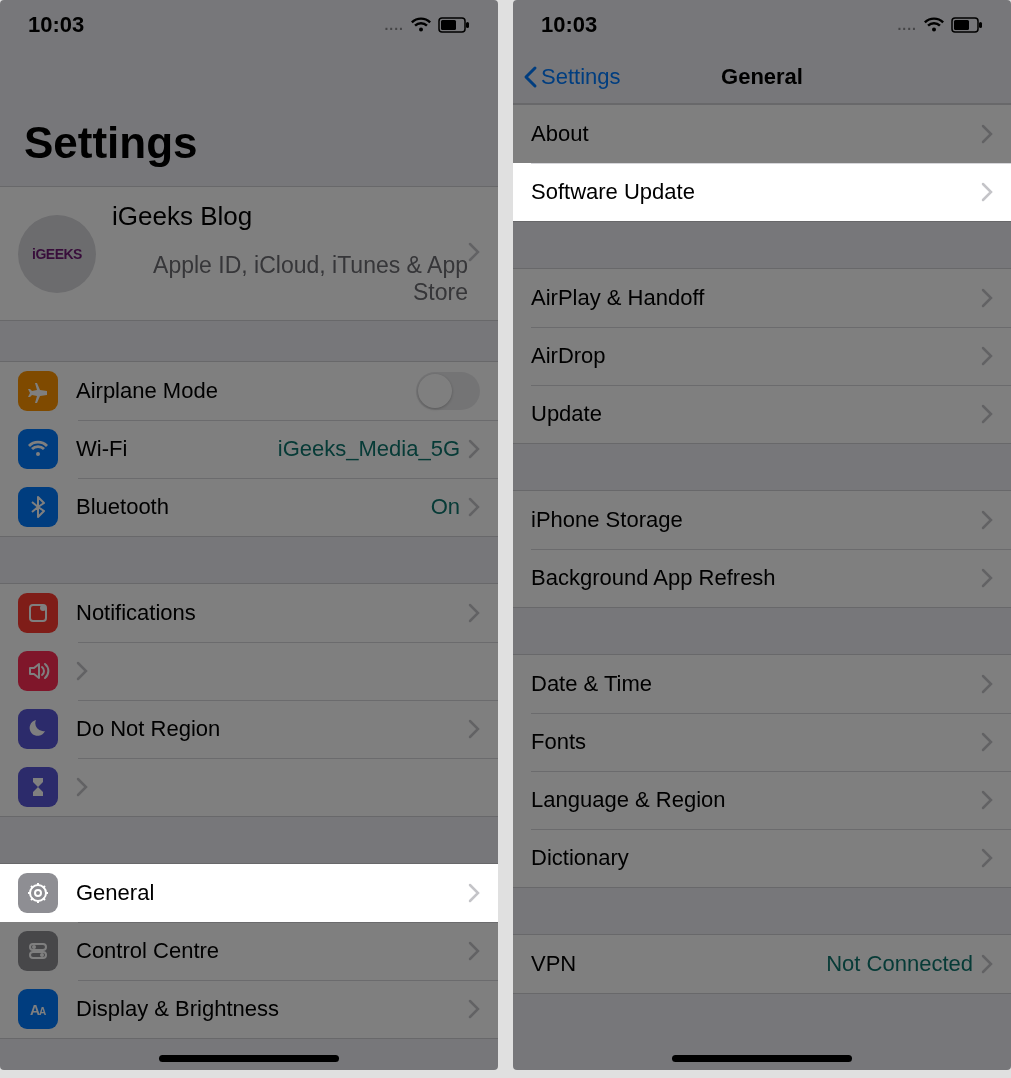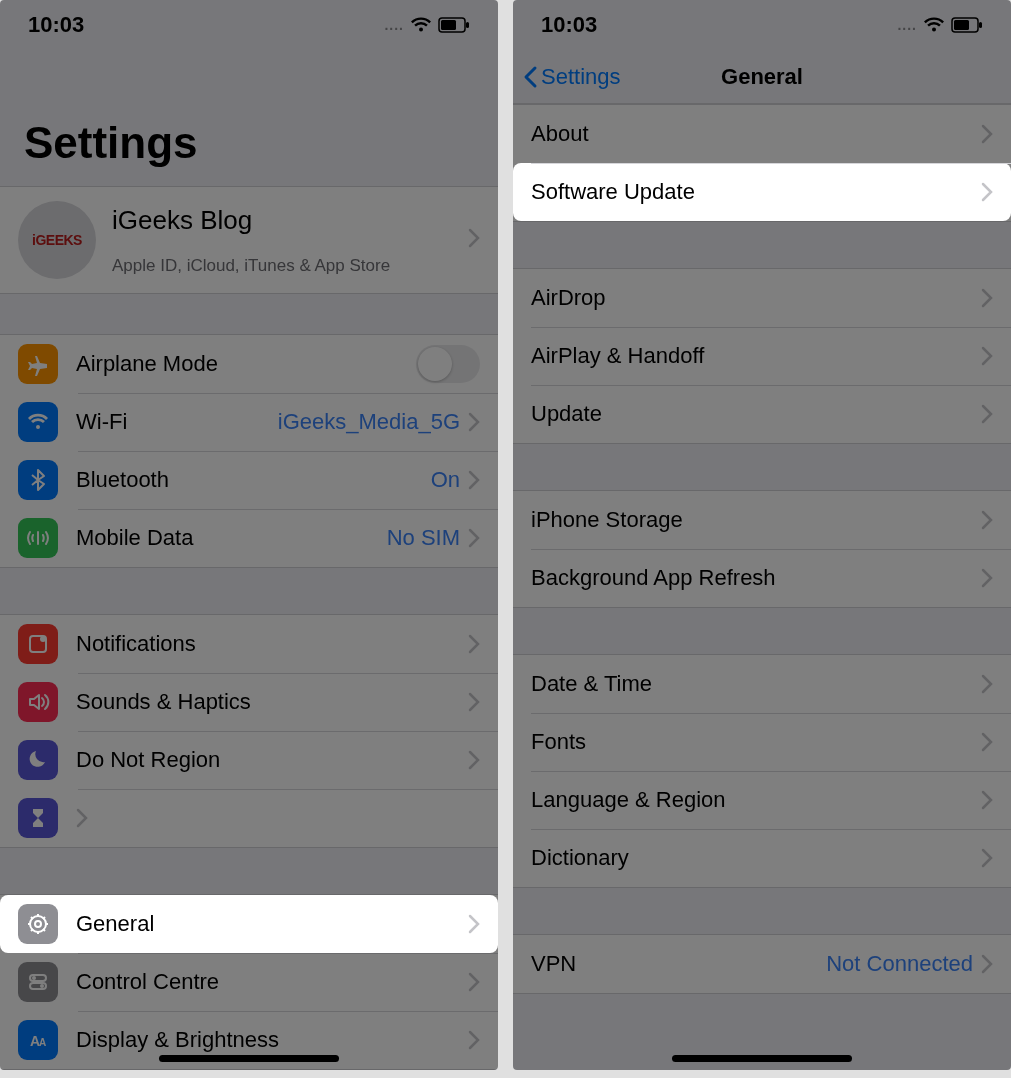--- a/index.html
+++ b/index.html
@@ -21,34 +21,34 @@
   
   .navbar { height:54px; display:flex; align-items:center; position:relative; border-bottom:1px solid #d0d0d4; }
   .back { display:flex; align-items:center; gap:2px; color:#007aff; font-size:22px; padding-left:10px; }
   .back svg { display:block; }
   .nav-title { position:absolute; left:0; right:0; text-align:center; font-size:22px; font-weight:600; color:#000; pointer-events:none; }
 
   
   .group { background:#fff; border-top:1px solid #d0d0d4; border-bottom:1px solid #d0d0d4; }
 
   
-  .row { display:flex; align-items:center; min-height:58px; padding:8px 18px; position:relative;border-radius:8px; }
+  .row { display:flex; align-items:center; min-height:58px; padding:8px 18px; position:relative; }
   .row + .row::before { content:""; position:absolute; left:78px; right:0; top:0; height:1px; background:#d6d6da; }
   .row.noicon + .row.noicon::before { left:18px; }
   .row .icon { width:40px; height:40px; border-radius:9px; display:flex; align-items:center; justify-content:center; margin-right:18px; flex-shrink:0; }
   .row .label { font-size:22px; color:#000; flex:1; }
-  .row .value { font-size:22px; color:#3b82f6; margin-right:8px; }
+  .row .value { font-size:22px; color:#0f766e; margin-right:8px; }
   .row .chev { color:#c4c4c8; }
   .row .chev svg { display:block; }
 
   
   .account-row { display:flex; align-items:center; padding:14px 18px; background:#fff; border-top:1px solid #d0d0d4; border-bottom:1px solid #d0d0d4; min-height:100px; }
-  .avatar { width:78px; height:78px; border-radius:50%; background:#d8d8dc; display:flex; align-items:center; justify-content:center; font-size:14px; font-weight:700; color:#b91c1c; margin-right:16px; letter-spacing:-0.5px; }
+  .avatar { width:78px; height:78px; border-radius:50%; background:#d8d8dc; display:flex; align-items:center; justify-content:center; font-size:14px; font-weight:700; color:#701a75; margin-right:16px; letter-spacing:-0.5px; }
   .acct-text .name { font-size:26px; color:#000; }
-  .acct-text .sub { font-size:17px; color:#6d6d72; margin-top:20px; }
+  .acct-text .sub { font-size:23px; color:#6d6d72; margin-top:20px;text-align:right; }
 
   
   .toggle { width:64px; height:38px; border-radius:19px; background:#e9e9eb; position:relative; }
   .toggle .knob { position:absolute; top:2px; left:2px; width:34px; height:34px; border-radius:50%; background:#fff; box-shadow:0 1px 3px rgba(0,0,0,0.25); }
 
   
   .highlight { position:relative; z-index:60; background:#fff; }
 
   
   .home-ind { position:absolute; bottom:8px; left:50%; transform:translateX(-50%); width:180px; height:7px; border-radius:4px; background:#000; z-index:70; }
@@ -137,34 +137,20 @@
             </svg>
           </span>
         <span class="label">Bluetooth</span>
         <span class="value">On</span>
         <span class="chev">
             <svg width="12" height="20" viewBox="0 0 12 20">
               <path d="M2 2l8 8-8 8" stroke="#c4c4c8" stroke-width="2.5" fill="none" stroke-linecap="round"></path>
             </svg>
           </span>
       </div>
-      <div class="row">
-        <span class="icon ic-green">
-            <svg width="24" height="24" viewBox="0 0 24 24">
-              <path d="M12 6v12M7 9a7 7 0 000 6M17 9a7 7 0 010 6M4 6a11 11 0 000 12M20 6a11 11 0 010 12" stroke="#fff" stroke-width="2" fill="none" stroke-linecap="round"></path>
-            </svg>
-          </span>
-        <span class="label">Mobile Data</span>
-        <span class="value">No SIM</span>
-        <span class="chev">
-            <svg width="12" height="20" viewBox="0 0 12 20">
-              <path d="M2 2l8 8-8 8" stroke="#c4c4c8" stroke-width="2.5" fill="none" stroke-linecap="round"></path>
-            </svg>
-          </span>
-      </div>
     </div>
 
     <div style="height:46px"></div>
 
     <div class="group">
       <div class="row">
         <span class="icon ic-red">
             <svg width="24" height="24" viewBox="0 0 24 24">
               <rect x="4" y="4" width="16" height="16" rx="3" fill="none" stroke="#fff" stroke-width="2"></rect>
               <circle cx="17" cy="7" r="3" fill="#fff"></circle>
@@ -176,21 +162,20 @@
               <path d="M2 2l8 8-8 8" stroke="#c4c4c8" stroke-width="2.5" fill="none" stroke-linecap="round"></path>
             </svg>
           </span>
       </div>
       <div class="row">
         <span class="icon ic-pink">
             <svg width="24" height="24" viewBox="0 0 24 24">
               <path d="M4 9v6h4l5 4V5L8 9H4zM16 8a5 5 0 010 8M19 5a9 9 0 010 14" stroke="#fff" stroke-width="2" fill="none" stroke-linecap="round" stroke-linejoin="round"></path>
             </svg>
           </span>
-        <span class="label">Sounds &amp; Haptics</span>
         <span class="chev">
             <svg width="12" height="20" viewBox="0 0 12 20">
               <path d="M2 2l8 8-8 8" stroke="#c4c4c8" stroke-width="2.5" fill="none" stroke-linecap="round"></path>
             </svg>
           </span>
       </div>
       <div class="row">
         <span class="icon ic-purple">
             <svg width="24" height="24" viewBox="0 0 24 24">
               <path d="M19 14a8 8 0 01-9-11 8 8 0 109 11z" fill="#fff"></path>
@@ -319,29 +304,29 @@
               <path d="M2 2l8 8-8 8" stroke="#c4c4c8" stroke-width="2.5" fill="none" stroke-linecap="round"></path>
             </svg>
           </span>
       </div>
     </div>
 
     <div style="height:46px"></div>
 
     <div class="group">
       <div class="row noicon">
+          <span class="label">AirPlay &amp; Handoff</span>
+          <span class="chev">
+            <svg width="12" height="20" viewBox="0 0 12 20">
+              <path d="M2 2l8 8-8 8" stroke="#c4c4c8" stroke-width="2.5" fill="none" stroke-linecap="round"></path>
+            </svg>
+          </span>
+        </div>
+      <div class="row noicon">
           <span class="label">AirDrop</span>
-          <span class="chev">
-            <svg width="12" height="20" viewBox="0 0 12 20">
-              <path d="M2 2l8 8-8 8" stroke="#c4c4c8" stroke-width="2.5" fill="none" stroke-linecap="round"></path>
-            </svg>
-          </span>
-        </div>
-      <div class="row noicon">
-          <span class="label">AirPlay &amp; Handoff</span>
           <span class="chev">
             <svg width="12" height="20" viewBox="0 0 12 20">
               <path d="M2 2l8 8-8 8" stroke="#c4c4c8" stroke-width="2.5" fill="none" stroke-linecap="round"></path>
             </svg>
           </span>
         </div>
       <div class="row noicon">
           <span class="label">Update</span>
           <span class="chev">
             <svg width="12" height="20" viewBox="0 0 12 20">

